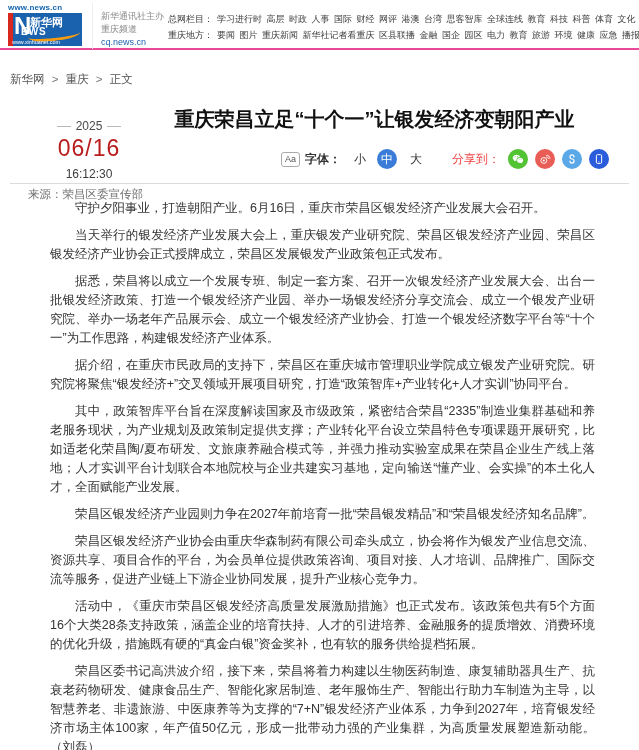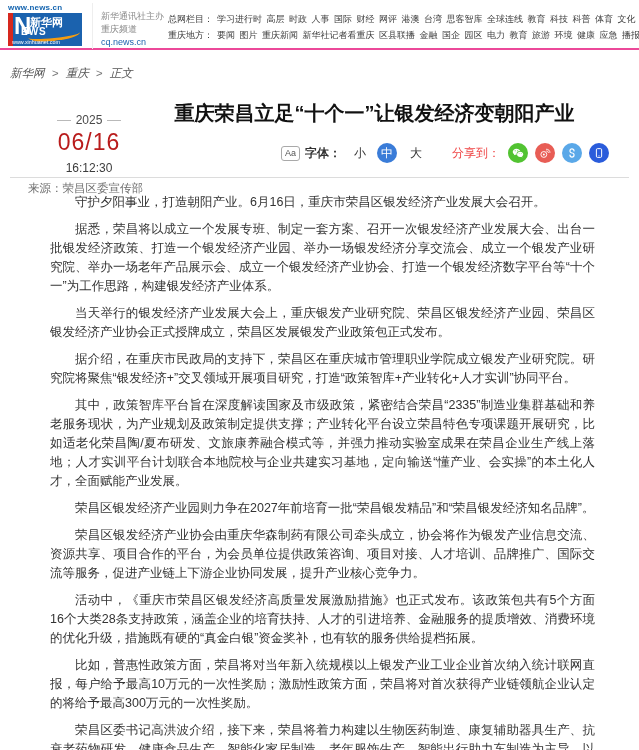--- a/index.html
+++ b/index.html
@@ -25,21 +25,21 @@
   .info-col { width:66px; flex:none; margin-left:8px; padding-top:7px; border-left:1px solid #eee; padding-left:8px; }
   .info-col div { font-size:9px; line-height:13px; color:#8a8a8a; white-space:nowrap; }
   .info-col .channel-url { color:#1b62ae; cursor:pointer; }
   .nav-col { flex:1; padding:8px 0 0 10px; }
   .nav-row { display:flex; flex-wrap:nowrap; align-items:baseline; font-size:9px; color:#3d3d3d;
     line-height:16px; white-space:nowrap; }
   .nav-label { color:#3d3d3d; margin-right:4px; flex:none; }
   .nav-items { display:flex; }
   .nav-items span { margin-right:4.5px; cursor:pointer; }
   
-  .breadcrumb { padding:16px 10px 4px; font-size:11.5px; color:#555;font-style:italic; }
+  .breadcrumb { padding:22px 10px 4px; font-size:11.5px; color:#555; }
   .breadcrumb .sep { margin:0 4px; color:#777; }
   .bc-link { cursor:pointer; }
   
   .article-header { position:relative; min-height:88px; }
   .date-block { position:absolute; left:28px; top:4px; width:122px;margin-top:24px; }
   .year-row { display:flex; align-items:center; justify-content:center; font-size:12px; color:#4a4a4a; }
   .year-row .dash { width:14px; height:1px; background:#b9b9b9; margin:0 5px; }
   .date-md { text-align:center; font-size:23px; color:#b91c1c; font-weight:500; letter-spacing:1px; margin-top:2px; }
   .date-time { text-align:center; font-size:12px; color:#3c3c3c; margin-top:5px; }
   .source-line { font-size:11.5px; color:#6e6e6e; margin-top:6px; white-space:nowrap; }
@@ -185,22 +185,21 @@
         <circle cx="12" cy="16.6" r="0.9" fill="#fff"></circle>
       </svg>
     </span>
   </div>
   <hr class="header-divider">
 </div>
 
 <div class="article-body">
 
 <p>守护夕阳事业，打造朝阳产业。6月16日，重庆市荣昌区银发经济产业发展大会召开。</p>
+    <p>当天举行的银发经济产业发展大会上，重庆银发产业研究院、荣昌区银发经济产业园、荣昌区银发经济产业协会正式授牌成立，荣昌区发展银发产业政策包正式发布。</p>
     <p>据悉，荣昌将以成立一个发展专班、制定一套方案、召开一次银发经济产业发展大会、出台一批银发经济政策、打造一个银发经济产业园、举办一场银发经济分享交流会、成立一个银发产业研究院、举办一场老年产品展示会、成立一个银发经济产业协会、打造一个银发经济数字平台等“十个一”为工作思路，构建银发经济产业体系。</p>
-    <p>当天举行的银发经济产业发展大会上，重庆银发产业研究院、荣昌区银发经济产业园、荣昌区银发经济产业协会正式授牌成立，荣昌区发展银发产业政策包正式发布。</p>
     <p>据介绍，在重庆市民政局的支持下，荣昌区在重庆城市管理职业学院成立银发产业研究院。研究院将聚焦“银发经济+”交叉领域开展项目研究，打造“政策智库+产业转化+人才实训”协同平台。</p>
     <p>其中，政策智库平台旨在深度解读国家及市级政策，紧密结合荣昌“2335”制造业集群基础和养老服务现状，为产业规划及政策制定提供支撑；产业转化平台设立荣昌特色专项课题开展研究，比如适老化荣昌陶/夏布研发、文旅康养融合模式等，并强力推动实验室成果在荣昌企业生产线上落地；人才实训平台计划联合本地院校与企业共建实习基地，定向输送“懂产业、会实操”的本土化人才，全面赋能产业发展。</p>
     <p>荣昌区银发经济产业园则力争在2027年前培育一批“荣昌银发精品”和“荣昌银发经济知名品牌”。</p>
     <p>荣昌区银发经济产业协会由重庆华森制药有限公司牵头成立，协会将作为银发产业信息交流、资源共享、项目合作的平台，为会员单位提供政策咨询、项目对接、人才培训、品牌推广、国际交流等服务，促进产业链上下游企业协同发展，提升产业核心竞争力。</p>
     <p>活动中，《重庆市荣昌区银发经济高质量发展激励措施》也正式发布。该政策包共有5个方面16个大类28条支持政策，涵盖企业的培育扶持、人才的引进培养、金融服务的提质增效、消费环境的优化升级，措施既有硬的“真金白银”资金奖补，也有软的服务供给提档拓展。</p>
-    <p>比如，普惠性政策方面，荣昌将对当年新入统规模以上银发产业工业企业首次纳入统计联网直报，每户给予最高10万元的一次性奖励；激励性政策方面，荣昌将对首次获得产业链领航企业认定的将给予最高300万元的一次性奖励。</p>
     <p>荣昌区委书记高洪波介绍，接下来，荣昌将着力构建以生物医药制造、康复辅助器具生产、抗衰老药物研发、健康食品生产、智能化家居制造、老年服饰生产、智能出行助力车制造为主导，以智慧养老、非遗旅游、中医康养等为支撑的“7+N”银发经济产业体系，力争到2027年，培育银发经济市场主体100家，年产值50亿元，形成一批带动力强的产业集群，为高质量发展塑造新动能。（刘磊）</p>
   </div>
 
 </body></html>

